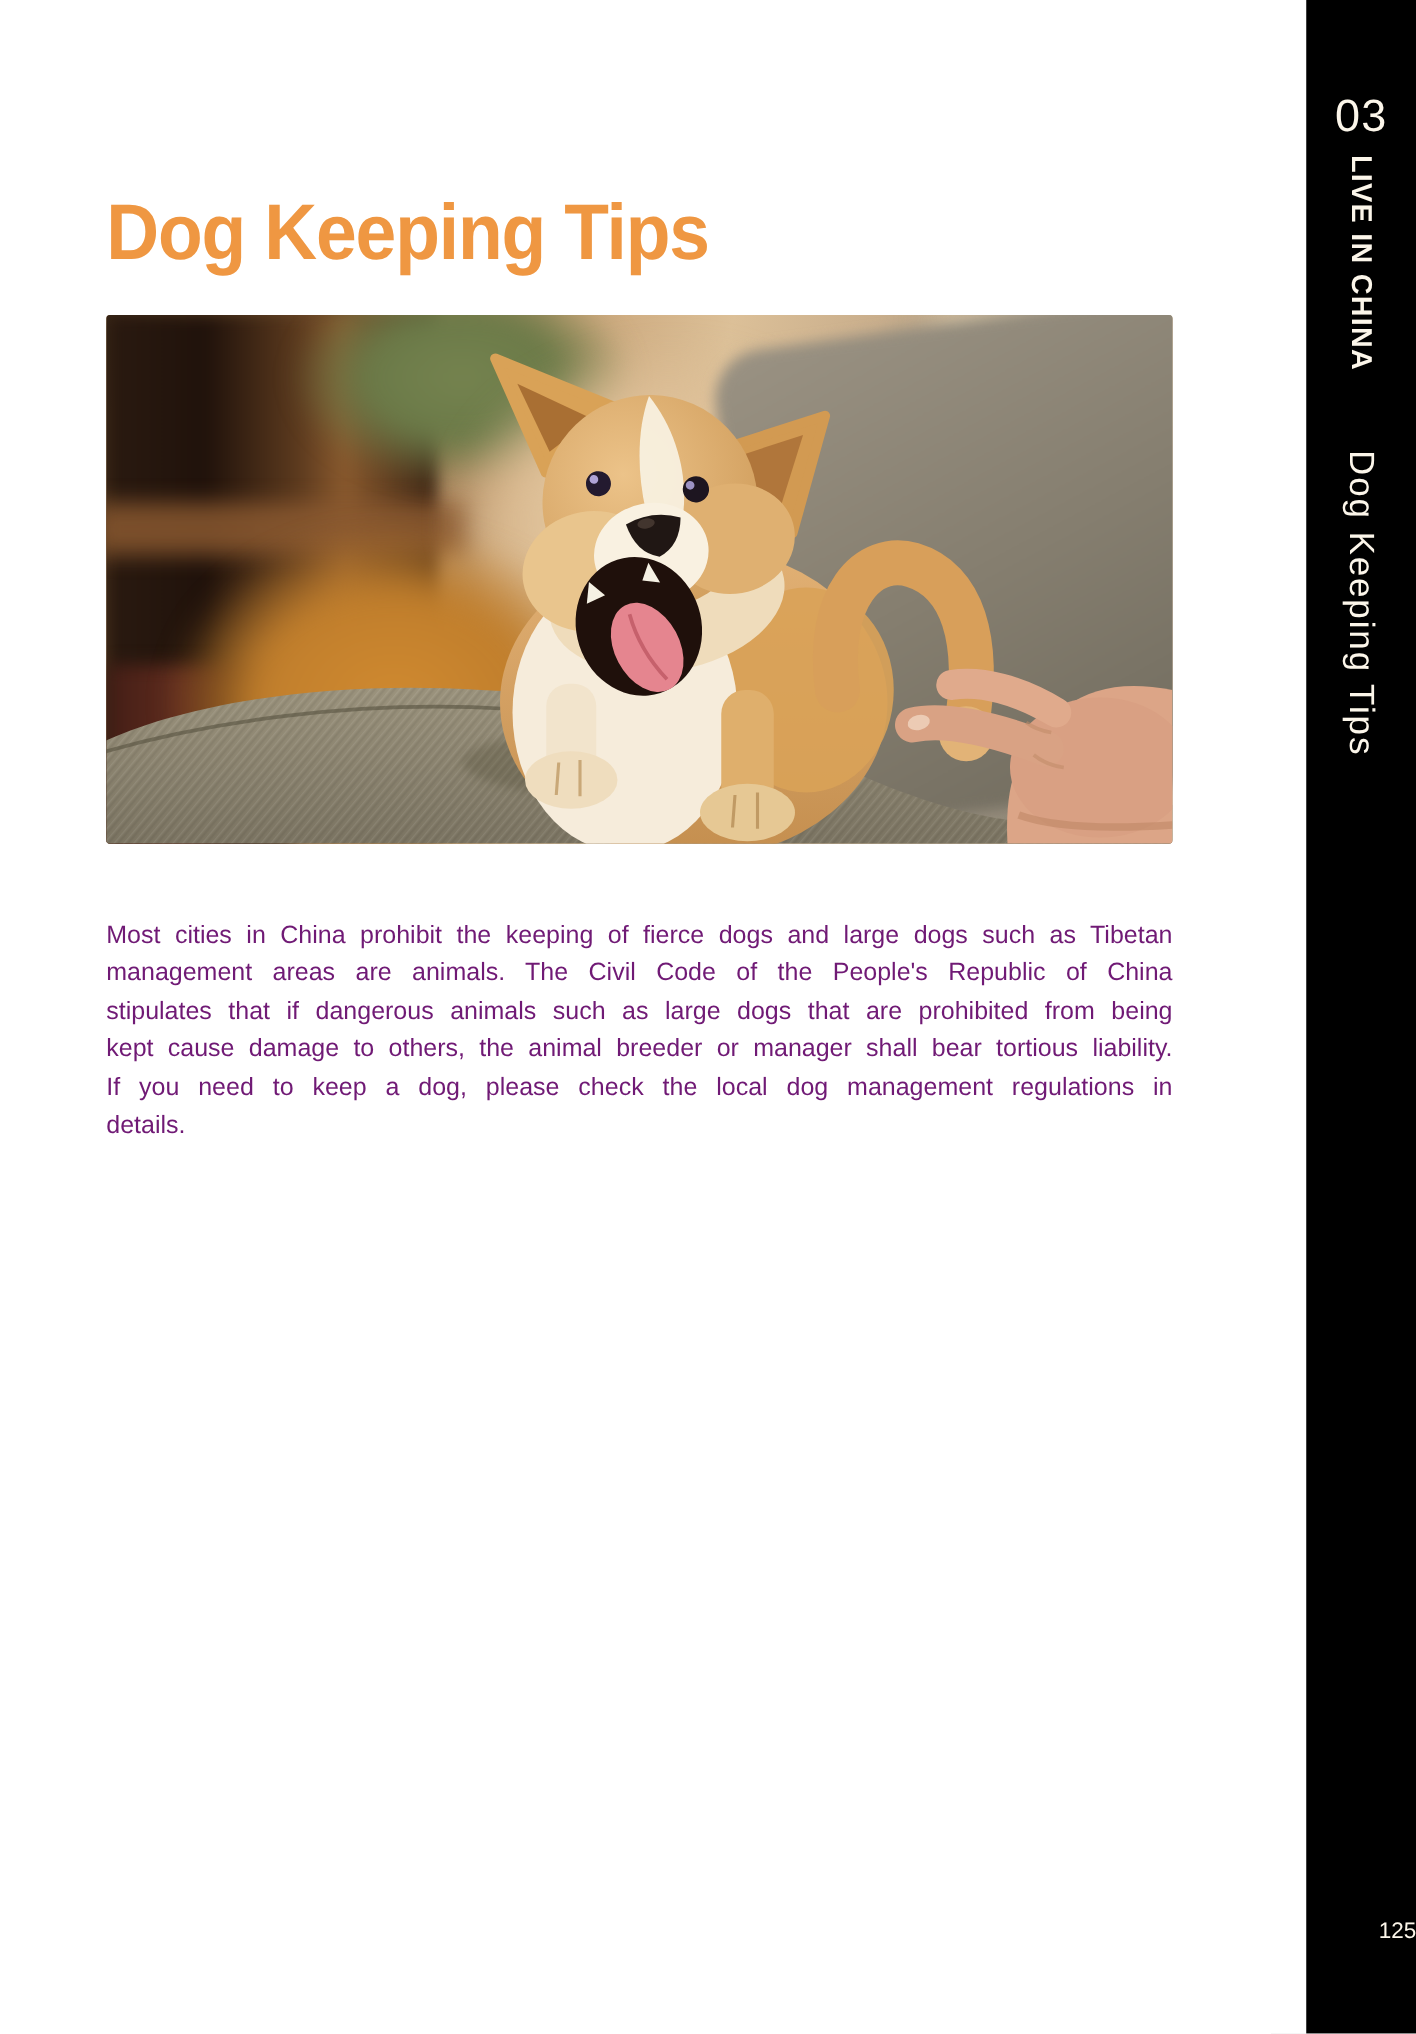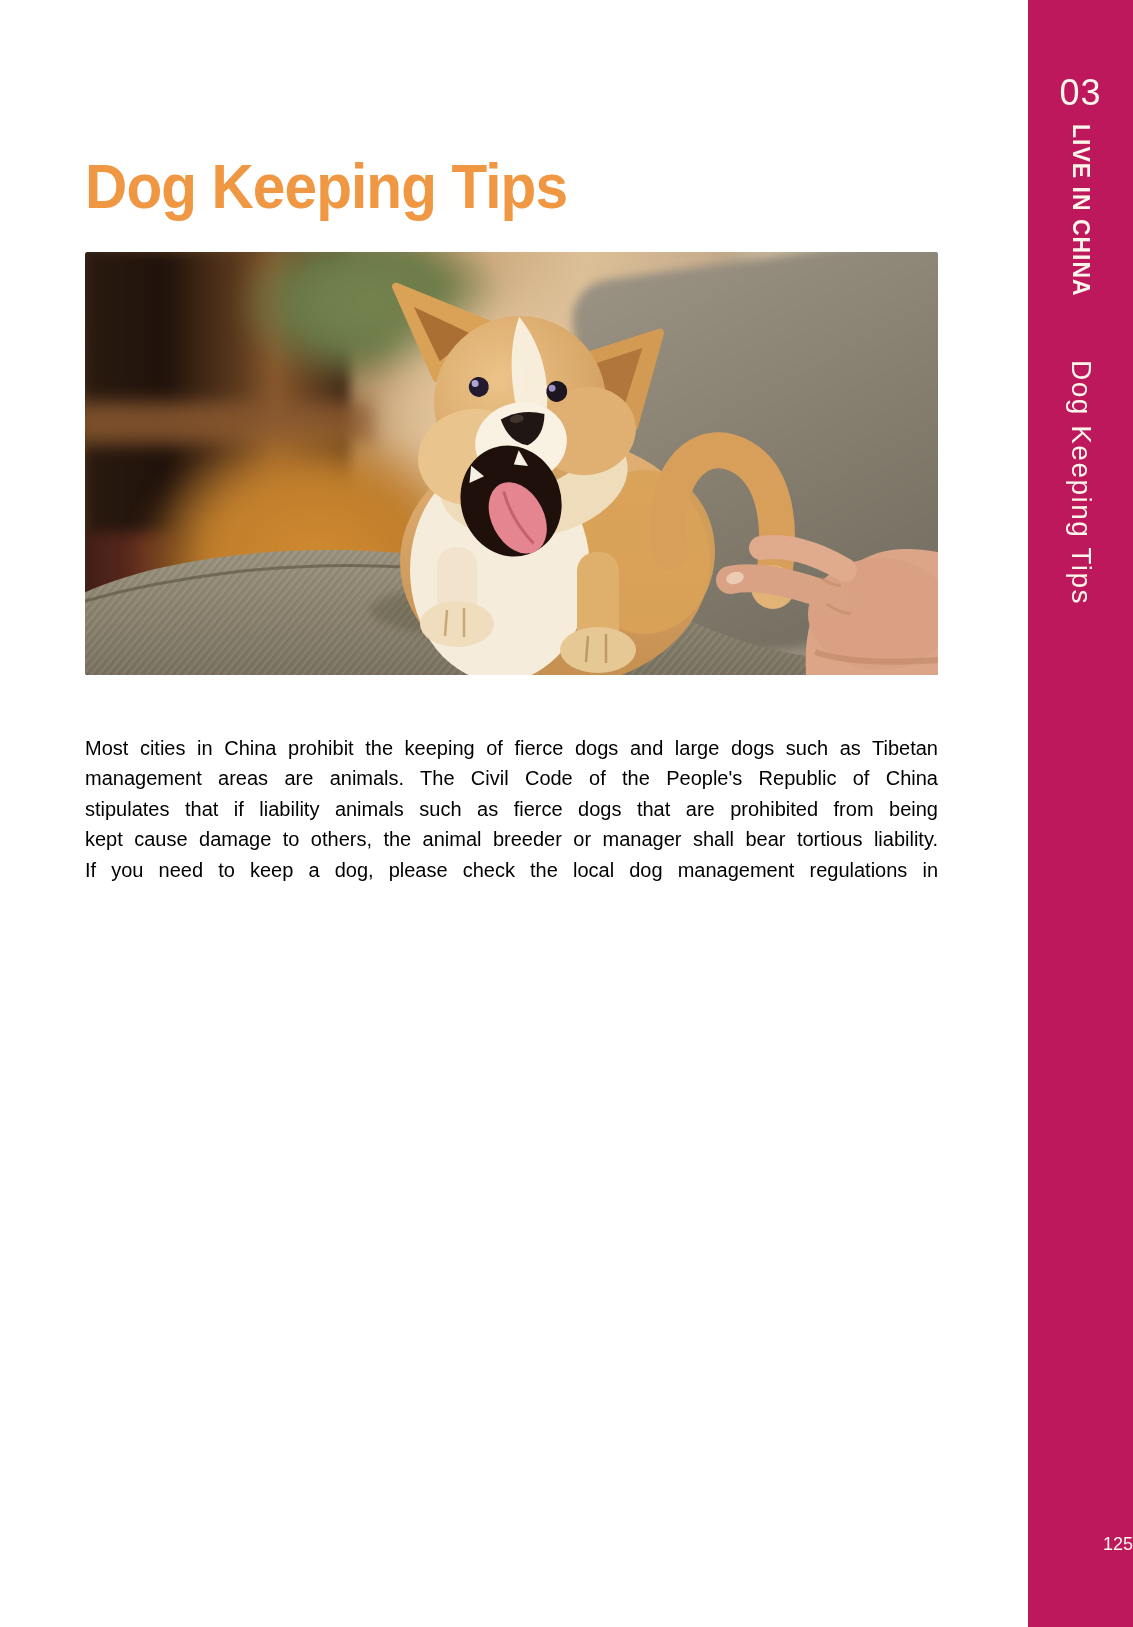--- a/index.html
+++ b/index.html
@@ -1,21 +1,21 @@
 <!DOCTYPE html>
 <html><head>
 <meta charset="utf-8">
 <style>
   html,body{margin:0;padding:0;background:#e8e8e8;}
   .page{
     position:relative;width:1133px;height:1627px;background:#ffffff;
     font-family:"Liberation Sans",sans-serif;overflow:hidden;margin:0 auto;
   }
   
-  .sidebar{position:absolute;top:0;right:0;width:105px;height:100%;background:#be185d;}
+  .sidebar{position:absolute;top:0;right:0;width:88px;height:100%;background:#000000;}
   .chapnum{position:absolute;top:72px;left:0;width:100%;text-align:center;
     font-size:36px;font-weight:400;color:#FCF6EA;letter-spacing:1px;}
   .chaptitle{position:absolute;top:124px;left:50%;transform:translateX(-50%);
     writing-mode:vertical-rl;font-size:23px;font-weight:700;color:#FCF6EA;letter-spacing:1px;}
   .sectitle{position:absolute;top:360px;left:50%;transform:translateX(-50%);
     writing-mode:vertical-rl;font-size:28px;font-weight:400;color:#FCF6EA;letter-spacing:1.5px;}
   .pagenum{position:absolute;bottom:72px;left:0;width:100%;text-align:right;
     font-size:18px;color:#FCF6EA;}
   
   .title{position:absolute;left:85px;top:150px;margin:0;
@@ -38,21 +38,21 @@
     background:radial-gradient(ellipse,#EAD2AB 0%,#DEC098 45%,rgba(222,192,152,0) 75%);filter:blur(14px);}
   .bg-glow{left:55px;top:175px;width:350px;height:270px;border-radius:50%;
     background:radial-gradient(ellipse,#D08A30 0%,#C07E2C 45%,rgba(192,126,44,0) 74%);filter:blur(12px);}
   .bg-walltr{right:0;top:0;width:190px;height:95px;background:#E7D4B2;filter:blur(14px);}
   .bg-couchback{right:-45px;top:-25px;width:420px;height:390px;
     background:linear-gradient(160deg,#9A9283 0%,#857E6F 50%,#6E695C 100%);
     border-radius:40px 0 0 130px;filter:blur(5px);transform:rotate(-8deg);transform-origin:top right;}
   .ph-fg{position:absolute;inset:0;}
   
   .bodytext{position:absolute;left:85px;top:733px;width:853px;
-    font-size:20px;line-height:30.4px;color:#000000;}
+    font-size:20px;line-height:30.4px;color:#701a75;}
   .body-line{text-align:justify;text-align-last:justify;}
   .body-line.last{text-align-last:left;}
 </style>
 </head>
 <body>
 
 <div class="page">
 
   <h1 class="title">Dog Keeping Tips</h1>
 
@@ -155,23 +155,24 @@
         <ellipse cx="650" cy="326" rx="9" ry="6" fill="#ECCBB4" transform="rotate(-14 650 326)"></ellipse>
         <path d="M 730 400 C 752 408 792 412 853 408" stroke="#B9825F" stroke-width="6" fill="none" opacity=".5"></path>
         <path d="M 742 352 q 10 8 24 10 M 736 326 q 8 6 20 8" stroke="#C08A68" stroke-width="3" fill="none" opacity=".55"></path>
       </g>
     </svg>
   </figure>
 
   <div class="bodytext">
       <div class="body-line">Most cities in China prohibit the keeping of fierce dogs and large dogs such as Tibetan</div>
       <div class="body-line">management areas are animals. The Civil Code of the People's Republic of China</div>
-      <div class="body-line">stipulates that if liability animals such as fierce dogs that are prohibited from being</div>
+      <div class="body-line">stipulates that if dangerous animals such as large dogs that are prohibited from being</div>
       <div class="body-line">kept cause damage to others, the animal breeder or manager shall bear tortious liability.</div>
       <div class="body-line">If you need to keep a dog, please check the local dog management regulations in</div>
+      <div class="body-line last">details.</div>
     </div>
 
   <aside class="sidebar">
     <div class="chapnum">03</div>
     <div class="chaptitle">LIVE IN CHINA</div>
     <div class="sectitle">Dog Keeping Tips</div>
     <div class="pagenum">125</div>
   </aside>
 
 </div>

